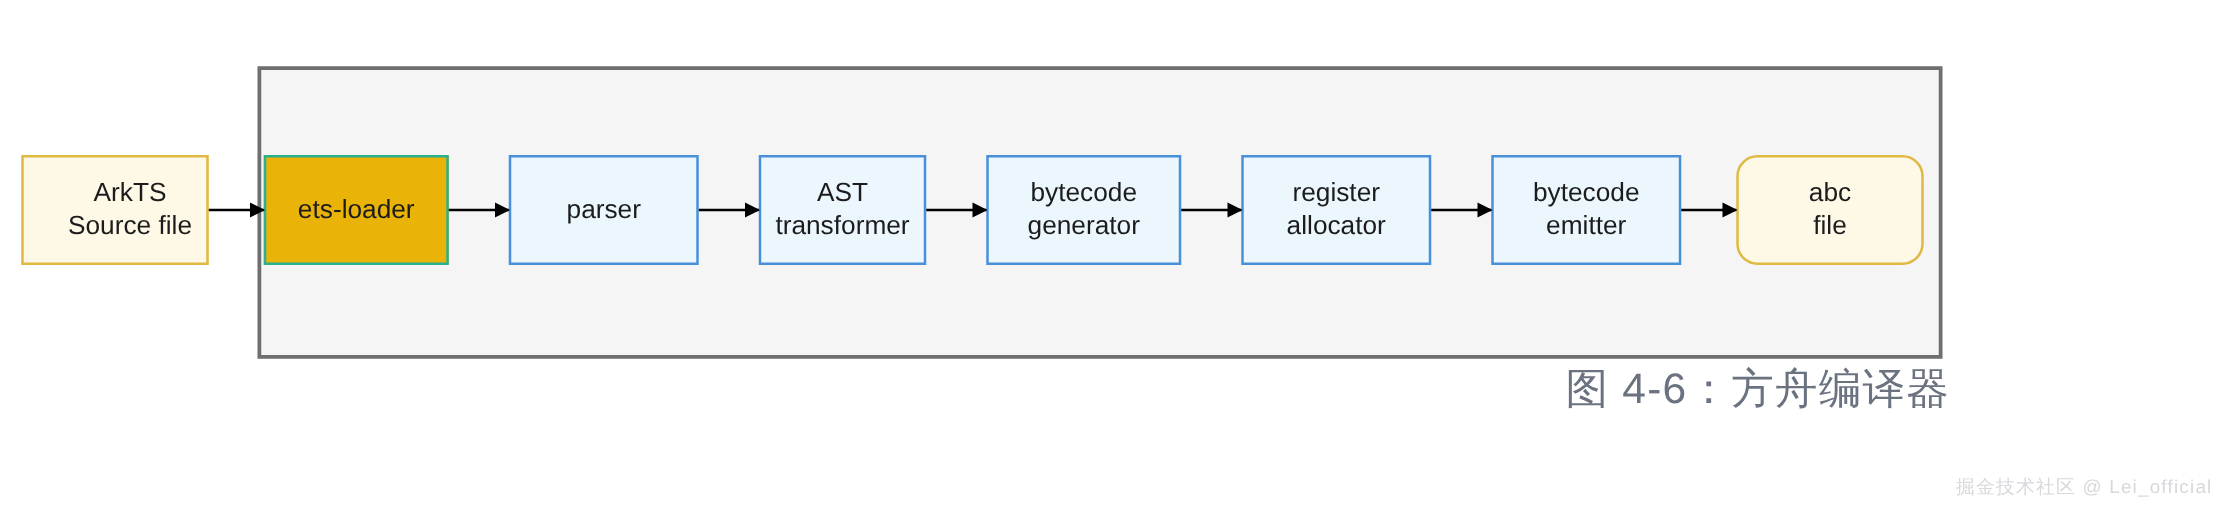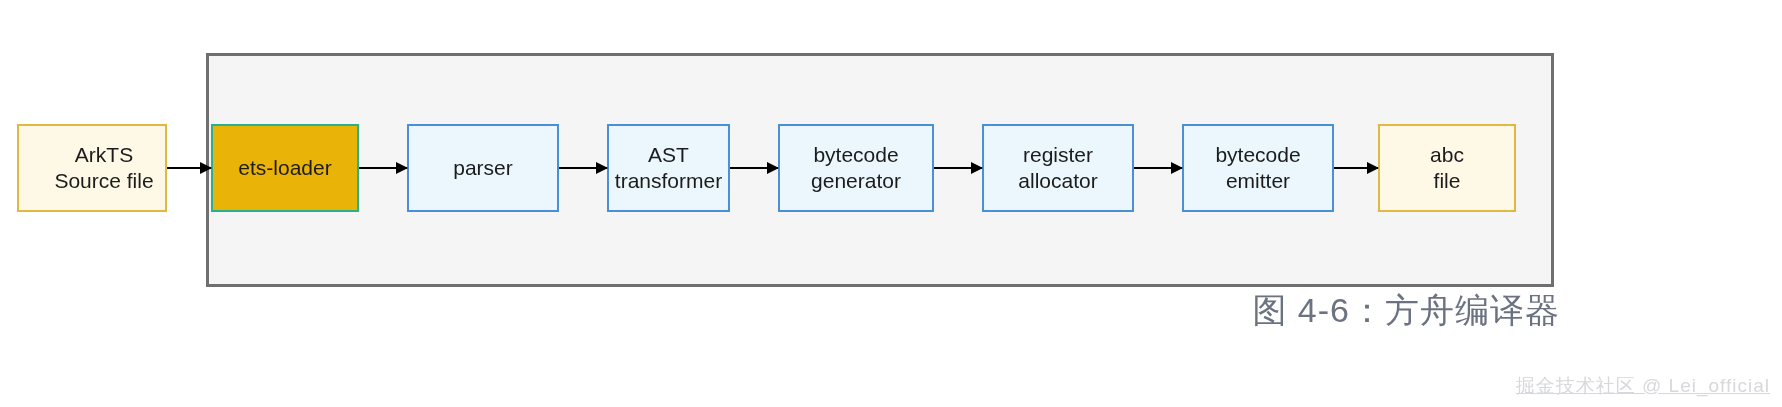--- a/index.html
+++ b/index.html
@@ -114,25 +114,24 @@
     font-size: 34px;
     color: #6b7280;
     letter-spacing: 1px;
   }
 
   
   #watermark {
     position: absolute;
     right: 12px;
     bottom: 8px;
-    font-size: 19px;
+    font-size: 15px;
     color: #d6d8dc;
     letter-spacing: 1px;
     white-space: nowrap;
-    text-decoration: underline;
   }
 </style>
 </head>
 <body>
 
 <div id="figure-root">
 
   <div id="compiler-container"></div>
 
   <div class="pipeline-row" id="pipeline-row">
@@ -143,41 +142,41 @@
       </div>
       <div class="arrow" style="width: 44px;"></div>
       <div class="node-box node-loader" style="width: 148px;">
         <span class="node-label">ets-loader</span>
       </div>
       <div class="arrow" style="width: 48px;"></div>
       <div class="node-box node-stage" style="width: 152px;">
         <span class="node-label">parser</span>
       </div>
       <div class="arrow" style="width: 48px;"></div>
-      <div class="node-box node-stage" style="width: 123px;">
+      <div class="node-box node-stage" style="width: 134px;">
         <span class="node-label">AST
 transformer</span>
       </div>
       <div class="arrow" style="width: 48px;"></div>
       <div class="node-box node-stage" style="width: 156px;">
         <span class="node-label">bytecode
 generator</span>
       </div>
       <div class="arrow" style="width: 48px;"></div>
       <div class="node-box node-stage" style="width: 152px; text-align: center;">
         <span class="node-label">register
 allocator</span>
       </div>
       <div class="arrow" style="width: 48px;"></div>
       <div class="node-box node-stage" style="width: 152px;">
         <span class="node-label">bytecode
 emitter</span>
       </div>
       <div class="arrow" style="width: 44px;"></div>
-      <div class="node-box node-io" style="width: 138px;">
+      <div class="node-box node-io" style="width: 150px; border-radius: 17px;">
         <span class="node-label">abc
 file</span>
       </div>
     </div>
 
   <div id="figure-caption">图 4-6：方舟编译器</div>
 
   <div id="watermark">掘金技术社区 @ Lei_official</div>
 
 </div>

